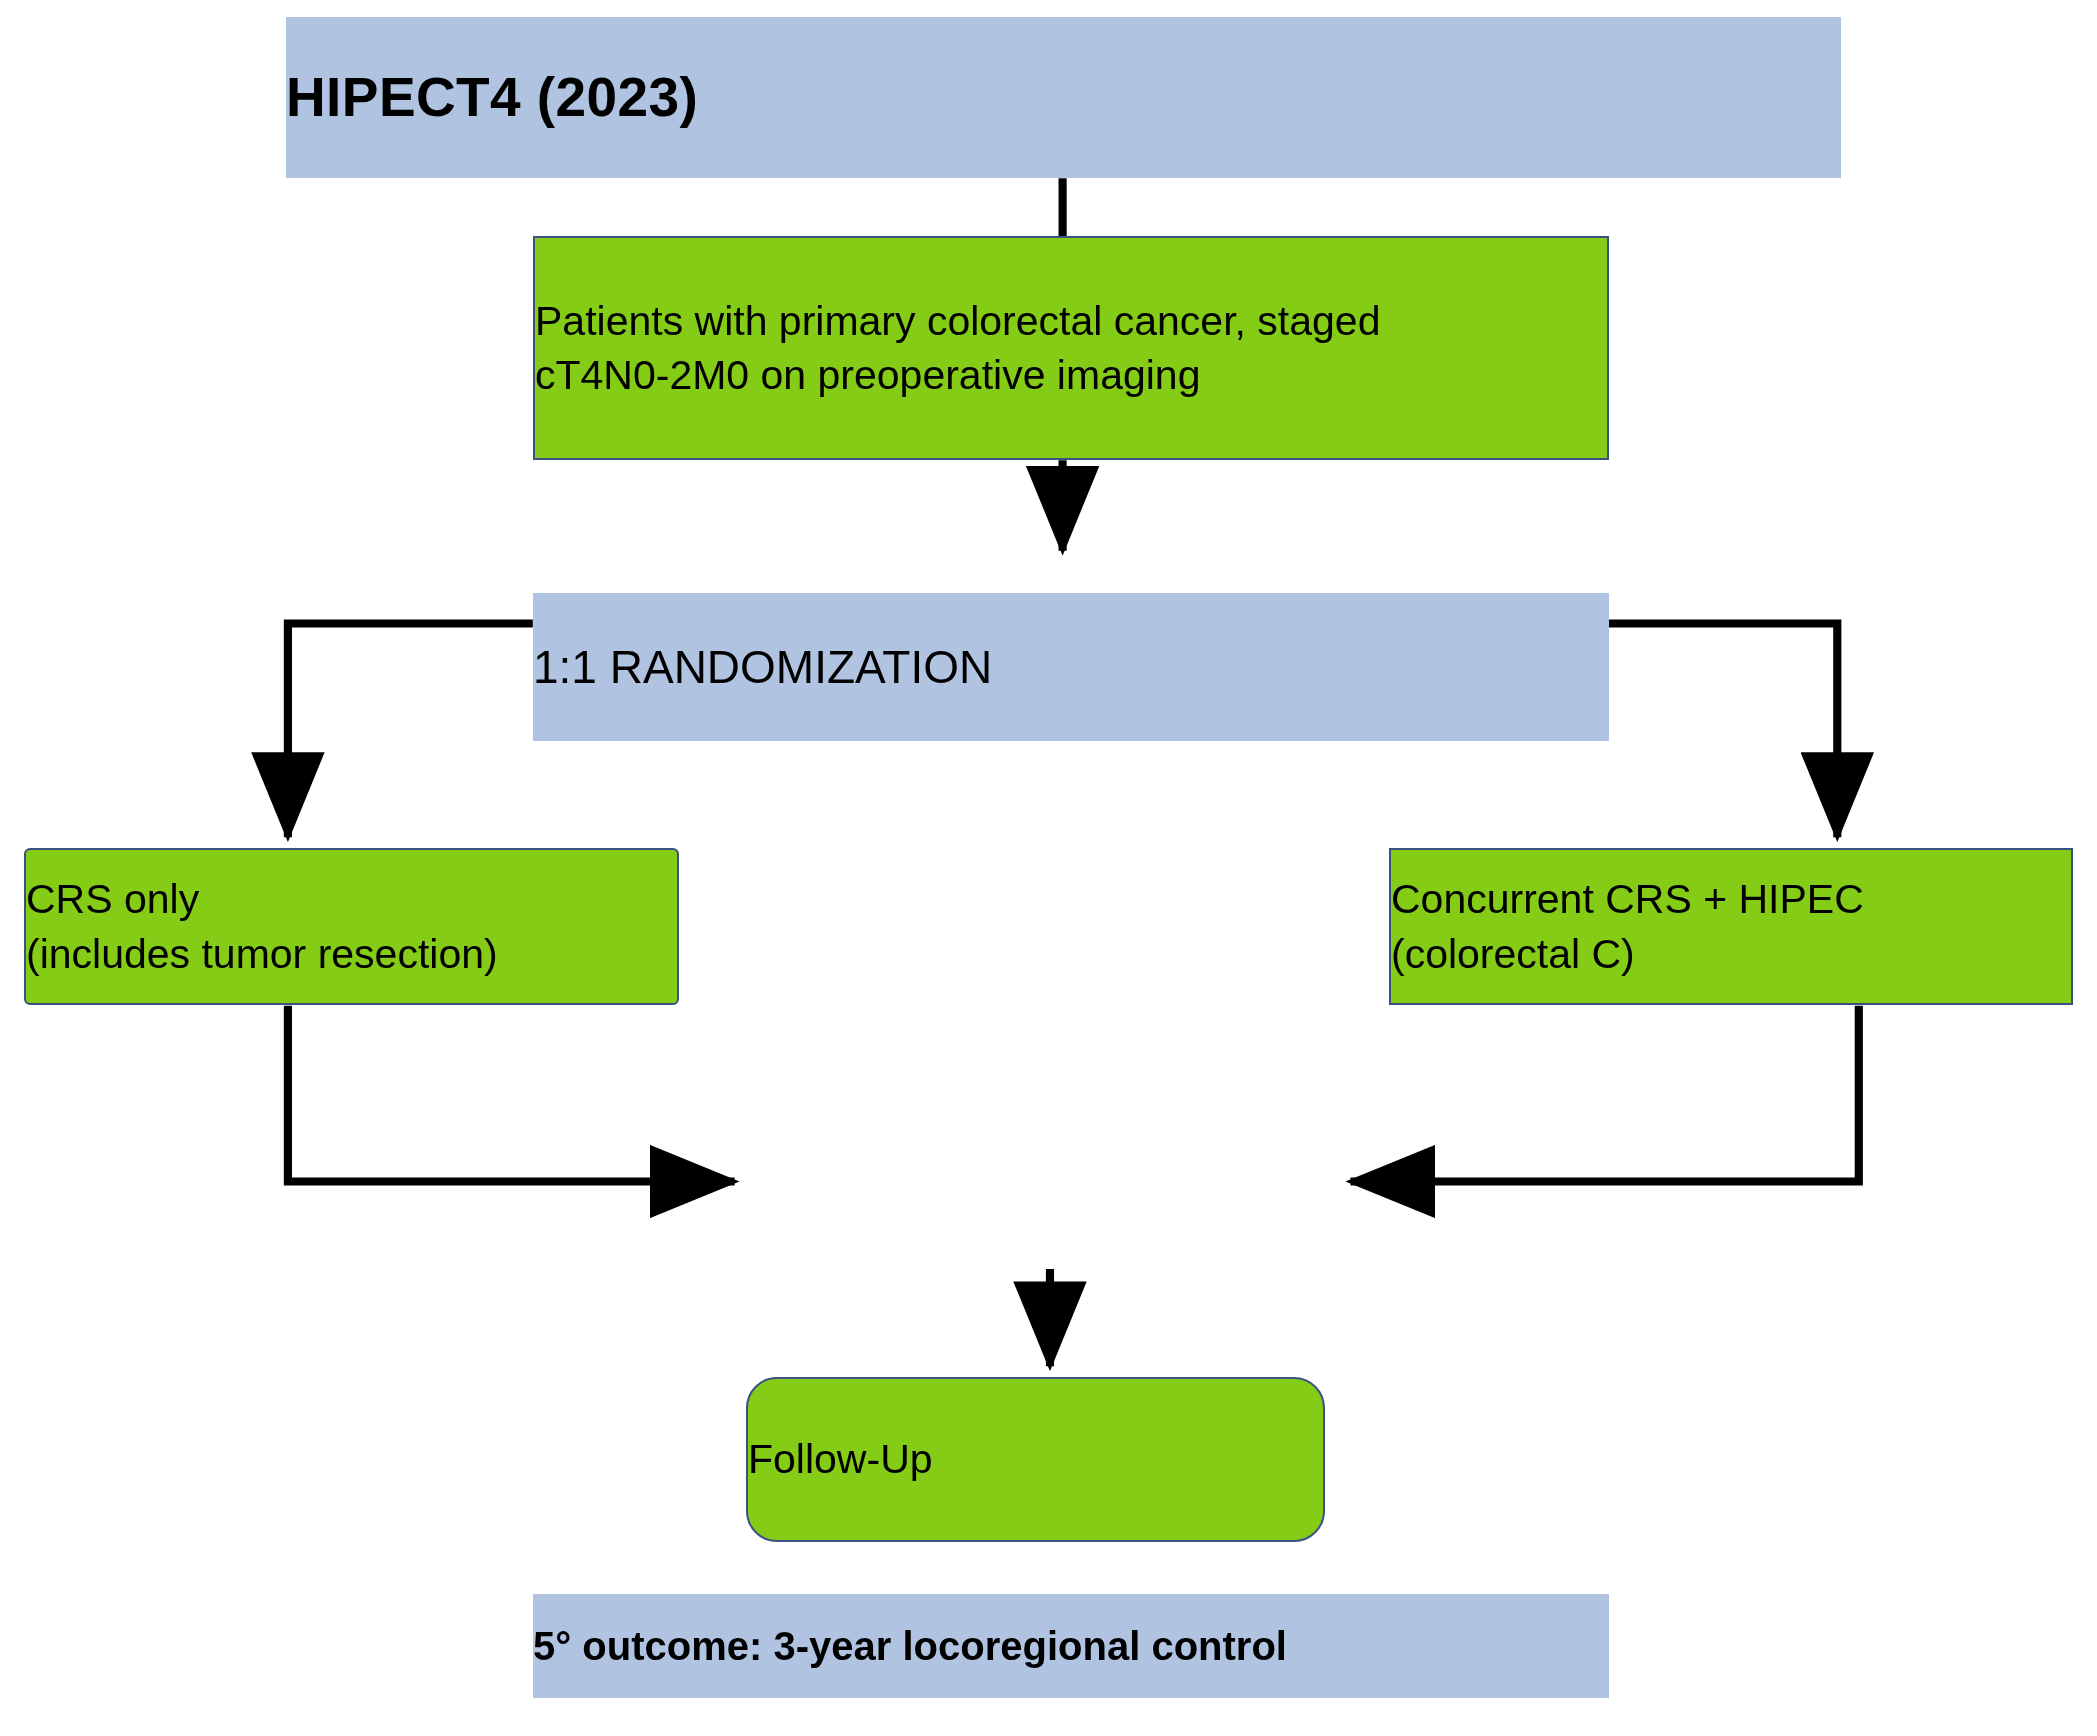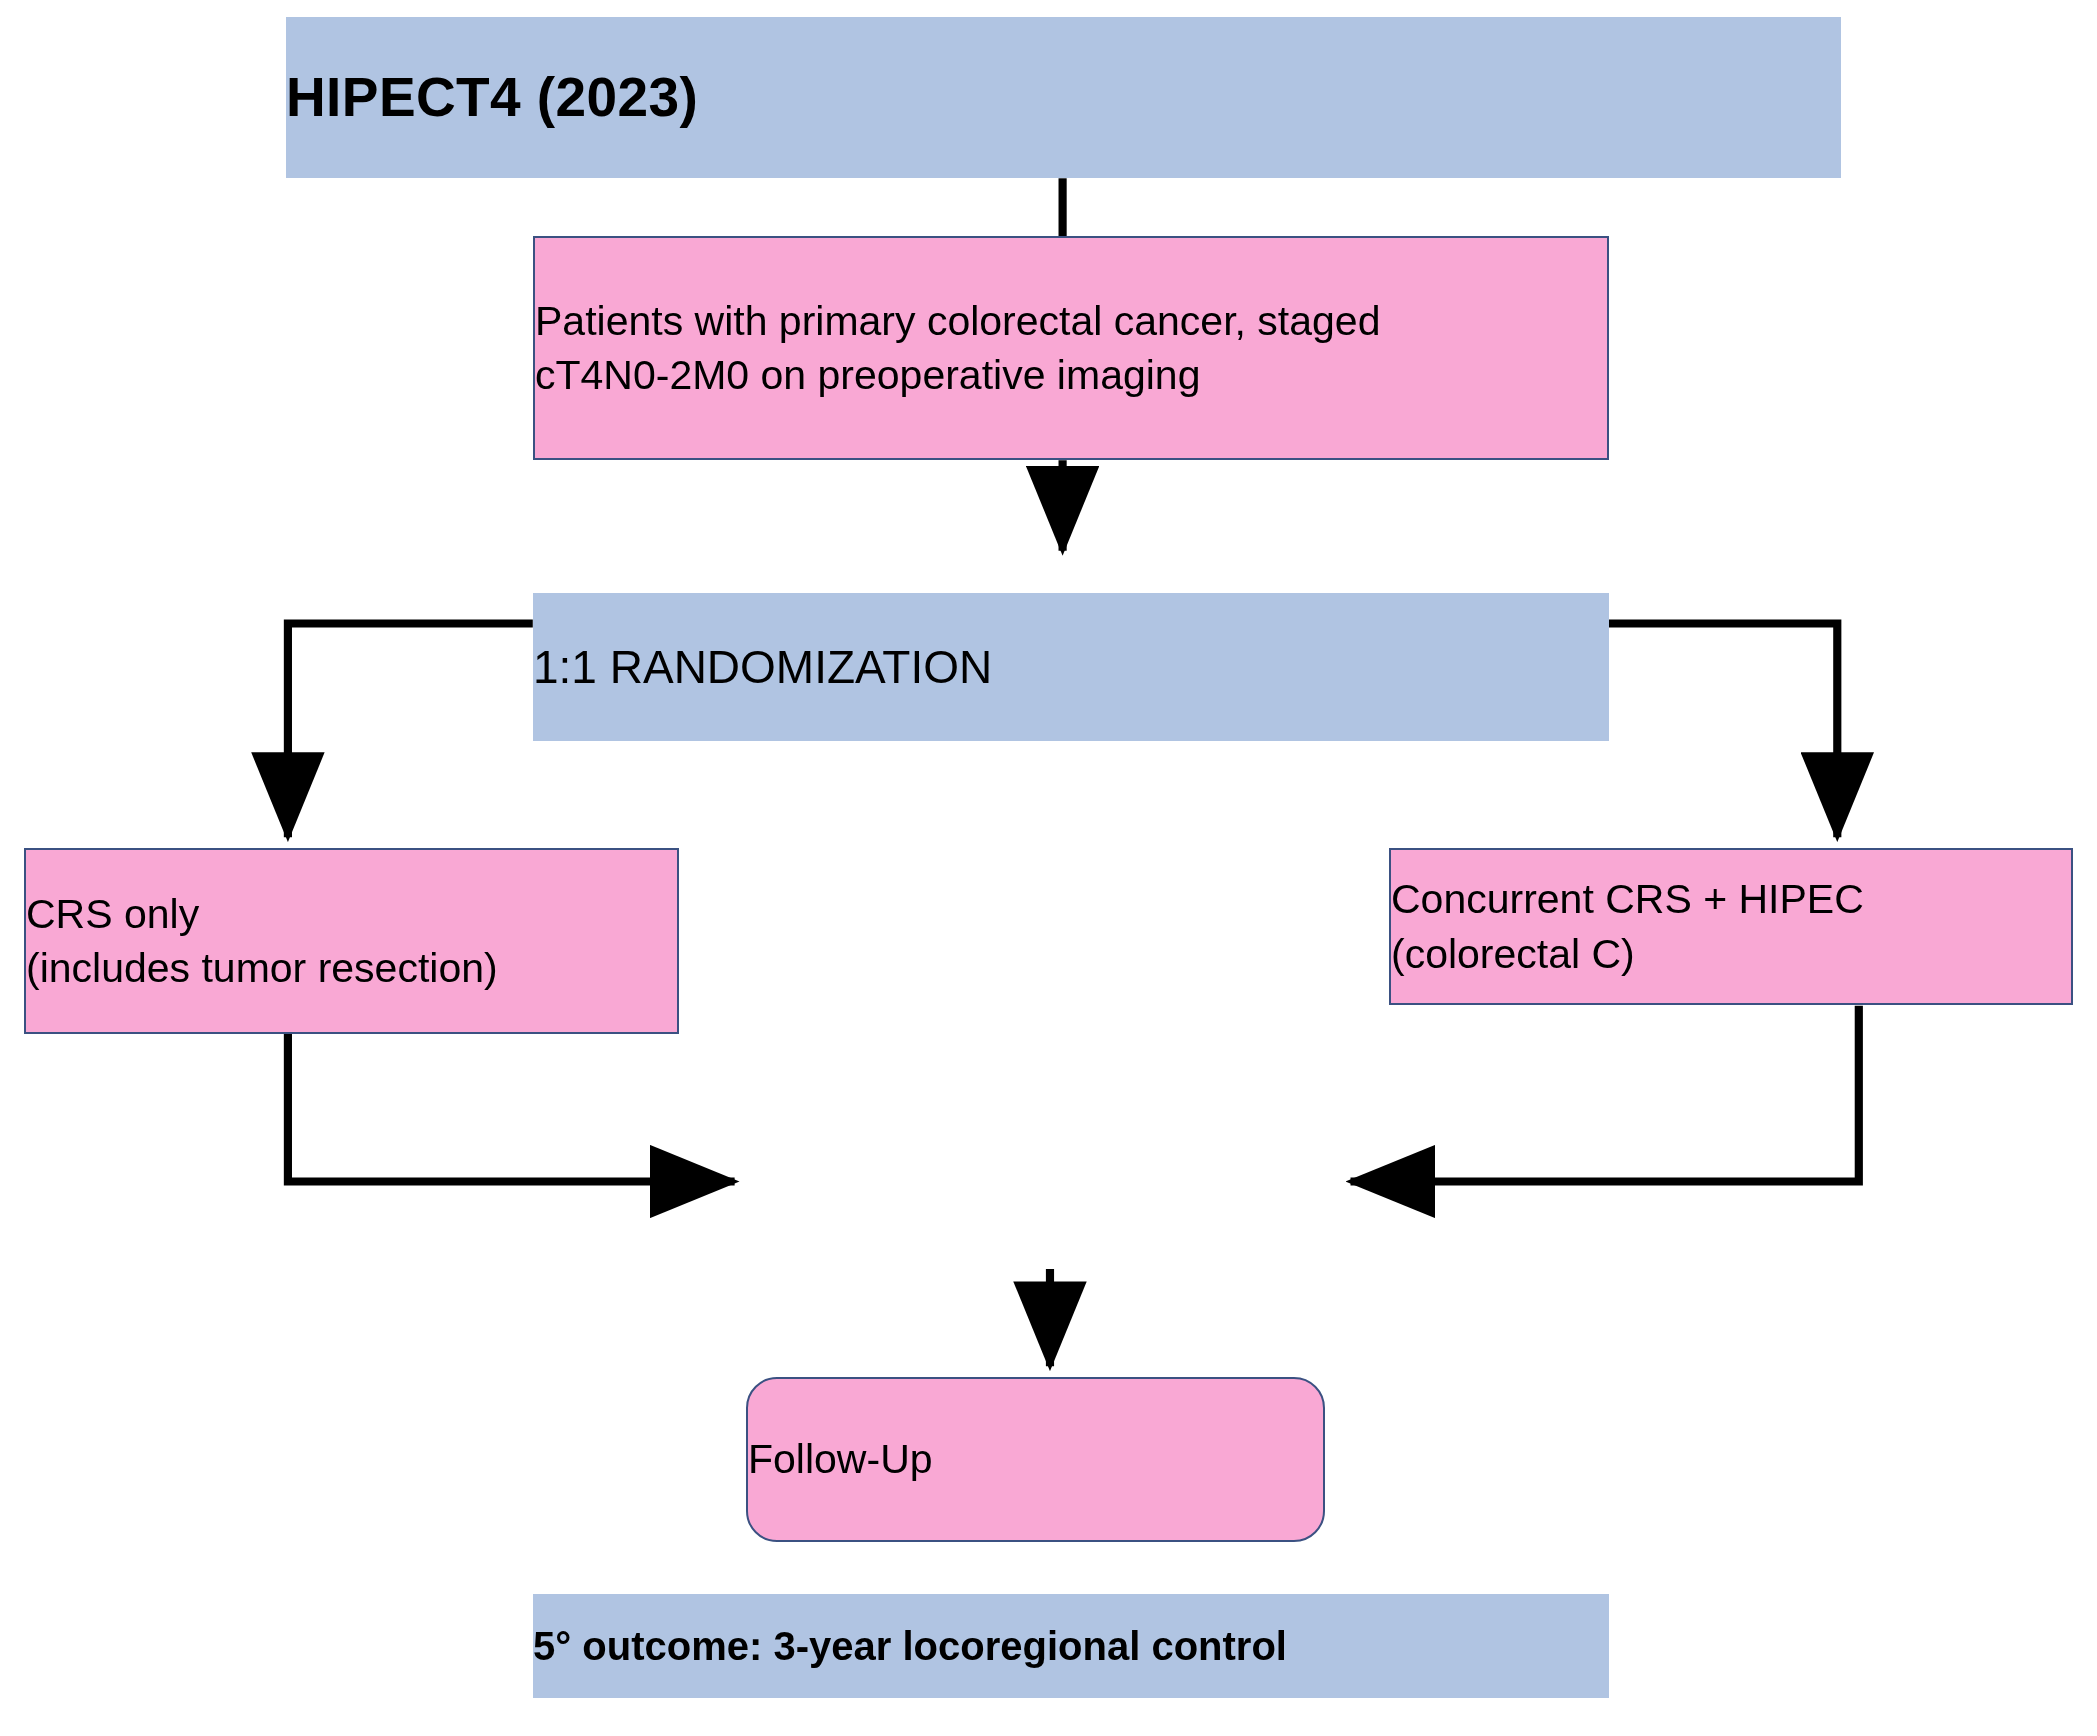--- a/index.html
+++ b/index.html
@@ -33,21 +33,21 @@
     width: 100%;
     line-height: 1.32;
     color: #000000;
     white-space: pre-line;
   }
   .band {
     background: #b0c4e2;
     border: none;
   }
   .boxed {
-    background: #f9a8d4;
+    background: #84cc16;
     border: 2.2px solid #3b5182;
   }
   .title-band .node-text {
     font-size: 55px;
     font-weight: bold;
     letter-spacing: 0.4px;
   }
   .rand-band .node-text {
     font-size: 46px;
     font-weight: normal;
@@ -102,21 +102,21 @@
 
   <div class="node boxed body-box" style="left:533px; top:236px; width:1076px; height:224px;">
     <span class="node-text">Patients with primary colorectal cancer, staged
 cT4N0-2M0 on preoperative imaging</span>
   </div>
 
   <div class="node band rand-band" style="left:533px; top:593px; width:1076px; height:148px;">
     <span class="node-text">1:1 RANDOMIZATION</span>
   </div>
 
-  <div class="node boxed body-box" style="left:24px; top:848px; width:655px; height:186px;">
+  <div class="node boxed body-box" style="left:24px; top:848px; width:655px; height:157px;border-radius:6px;">
     <span class="node-text">CRS only
 (includes tumor resection)</span>
   </div>
 
   <div class="node boxed body-box" style="left:1389px; top:848px; width:684px; height:157px;">
     <span class="node-text">Concurrent CRS + HIPEC
 (colorectal C)</span>
   </div>
 
 

